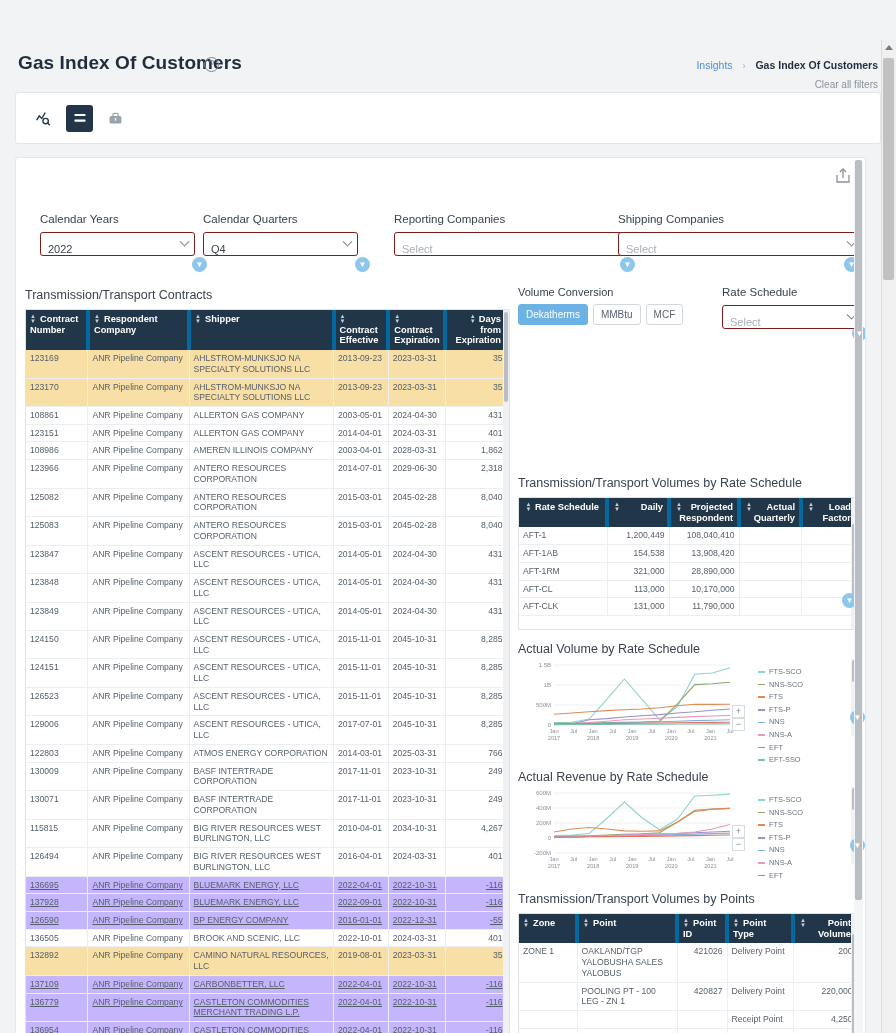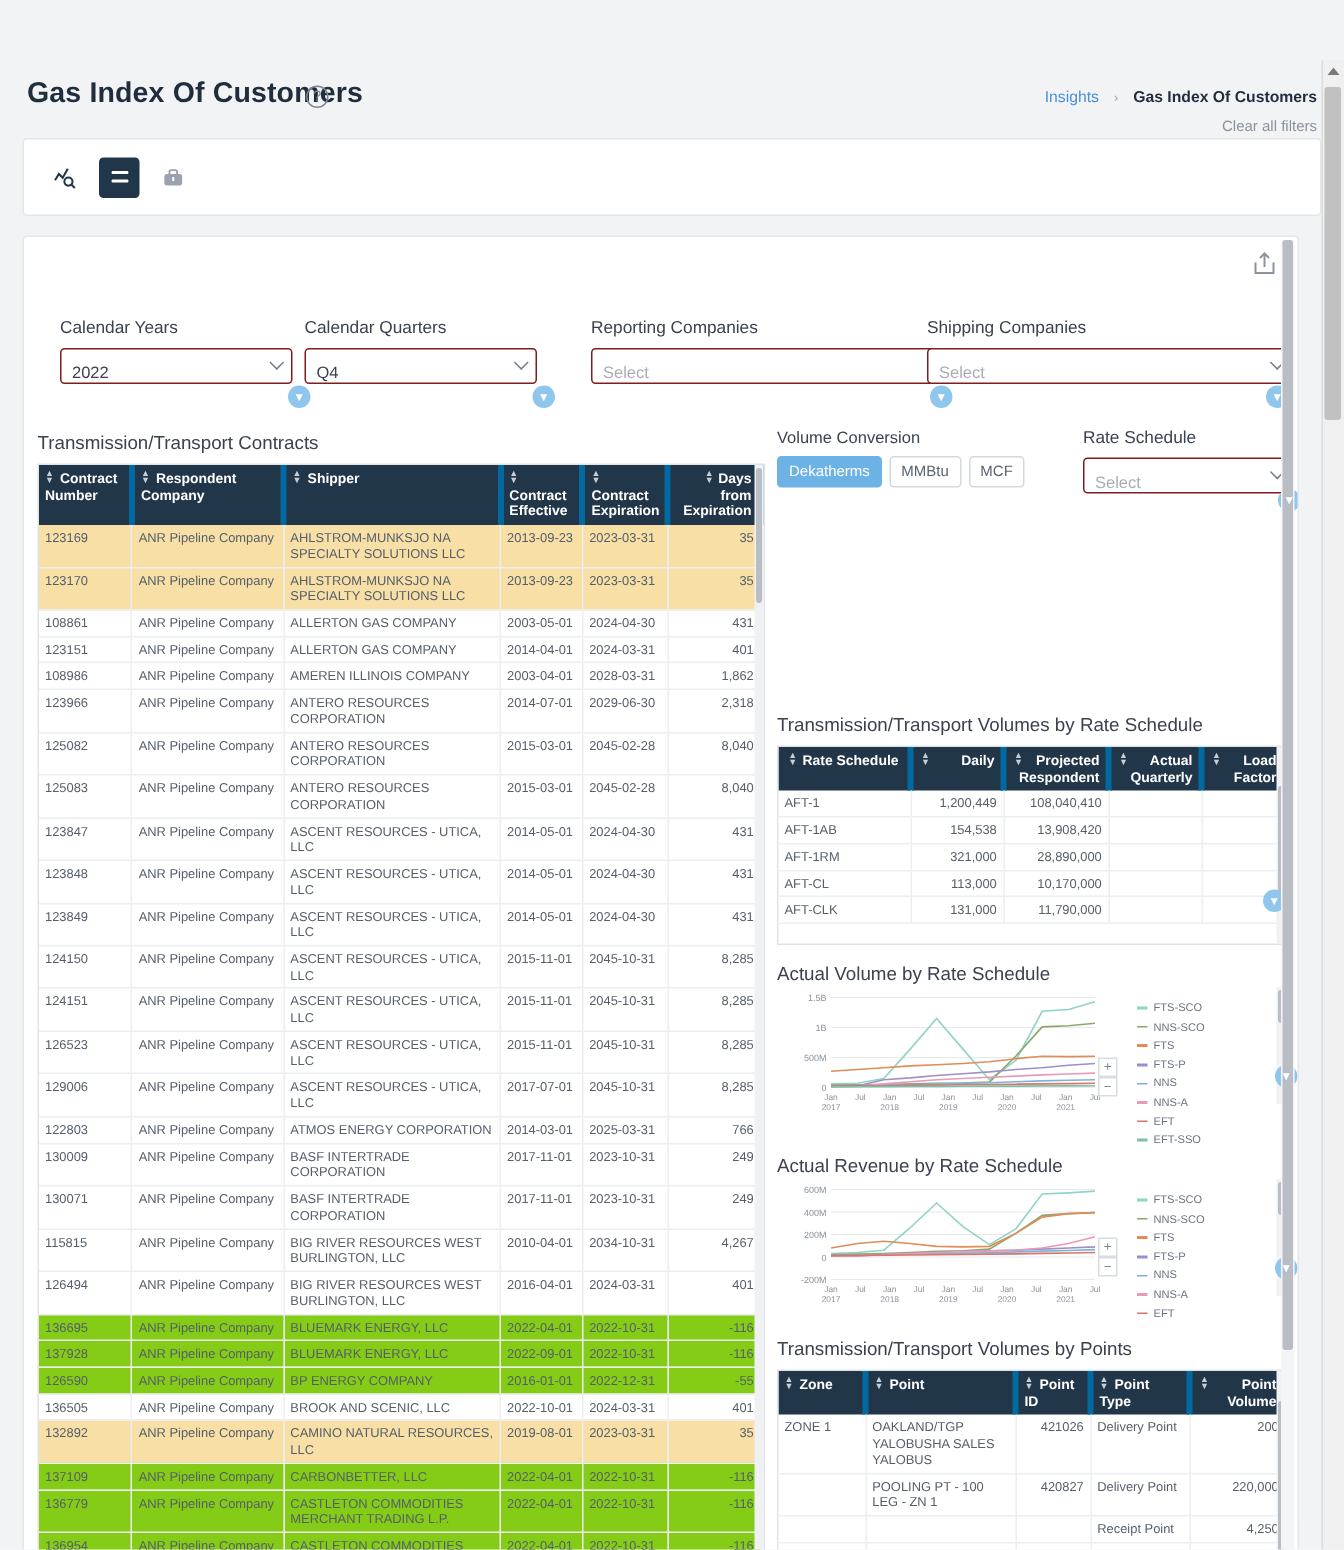--- a/index.html
+++ b/index.html
@@ -88,21 +88,21 @@
     padding: 4px 4px 4px 4px; text-align: left; vertical-align: top;
     border-right: 4px solid #0369a1; line-height: 1.15;
   }
   table.grid thead th.r { text-align: right; }
   table.grid tbody td {
     font-size: 8.6px; color: #555f6b; padding: 3px 4px; border-bottom: 1px solid #eceef1;
     border-right: 1px solid #eceef1; vertical-align: top; line-height: 1.25;
   }
   table.grid tbody td.r { text-align: right; }
   tr.y td { background: #f7dfa5; color: #7a6a3a; }
-  tr.rd td { background: #84cc16; color: #fff; }
+  tr.rd td { background: #c4b5fd; color: #fff; text-decoration: underline; }
   .sorter { display: inline-block; width: 7px; margin-right: 3px; vertical-align: top; }
   .sorter i { display: block; font-style: normal; font-size: 6px; line-height: 5px; color: #c6ced6; }
 
   .tbl-wrap { overflow: hidden; position: relative; border: 1px solid #dfe3e8; }
 
   
   .vc-btns { display: flex; gap: 5px; }
   .vc-btn {
     border: 1px solid #d3d8de; border-radius: 3px; background: #fff;
     font-size: 10px; color: #5b6472; padding: 4px 7px;

